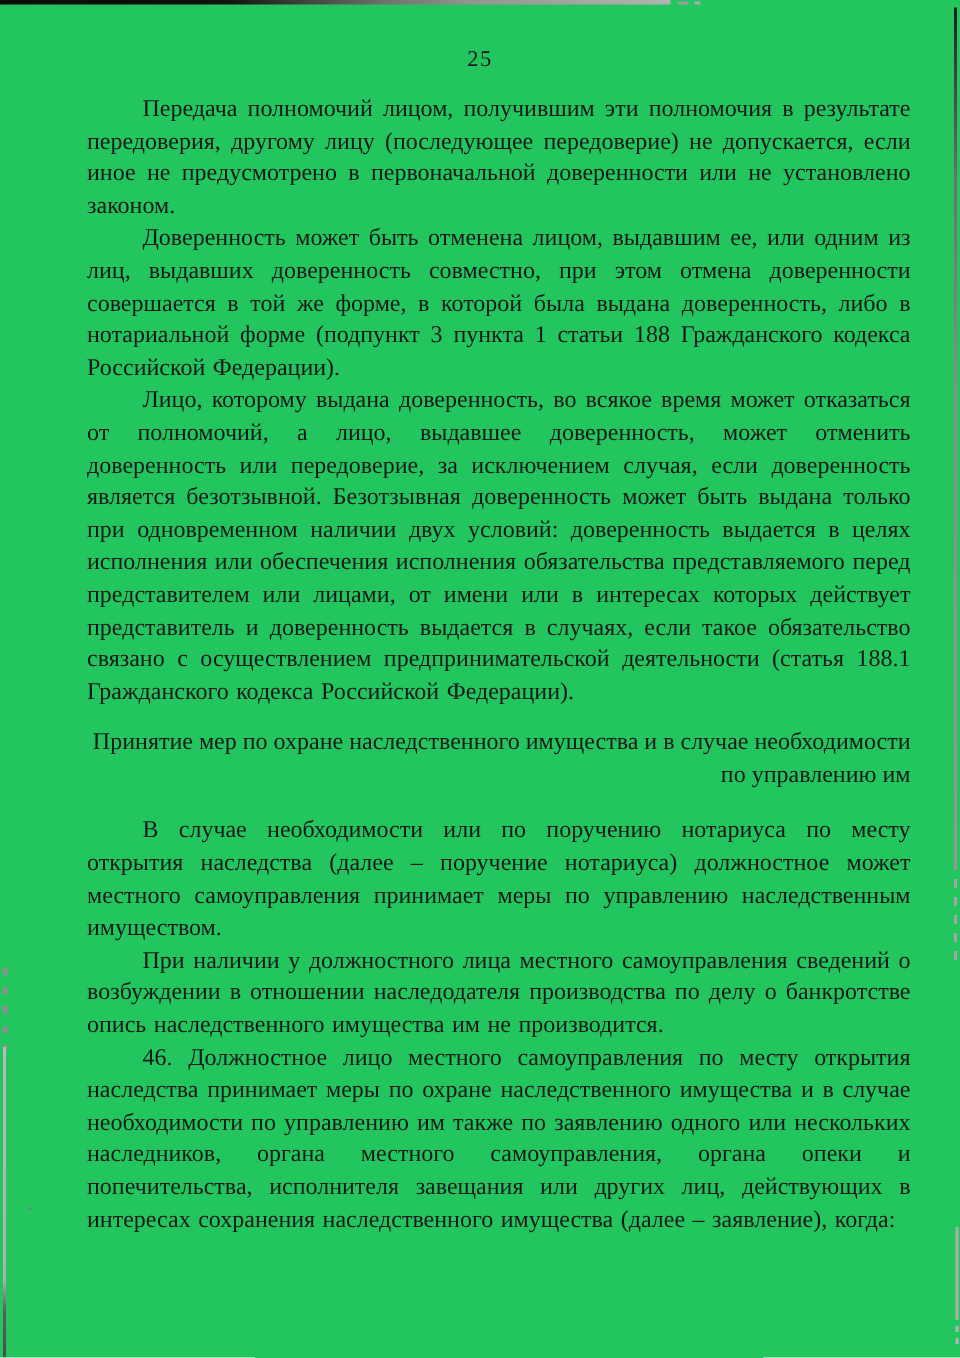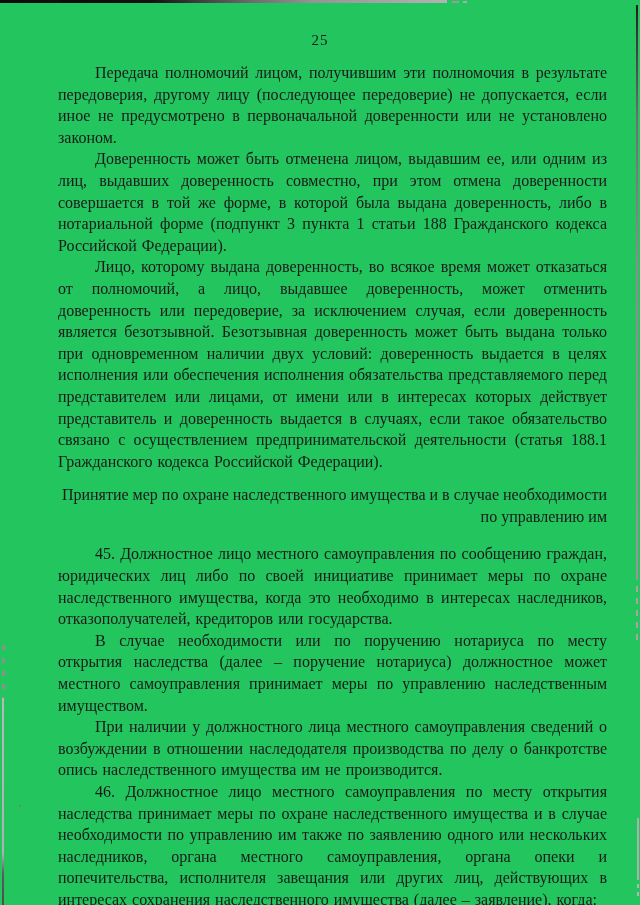--- a/index.html
+++ b/index.html
@@ -107,21 +107,20 @@
   <div class="content">
 
     <p class="para">Передача полномочий лицом, получившим эти полномочия в результате передоверия, другому лицу (последующее передоверие) не допускается, если иное не предусмотрено в первоначальной доверенности или не установлено законом.</p>
 
     <p class="para">Доверенность может быть отменена лицом, выдавшим ее, или одним из лиц, выдавших доверенность совместно, при этом отмена доверенности совершается в той же форме, в которой была выдана доверенность, либо в нотариальной форме (подпункт 3 пункта 1 статьи 188 Гражданского кодекса Российской Федерации).</p>
 
     <p class="para">Лицо, которому выдана доверенность, во всякое время может отказаться от полномочий, а лицо, выдавшее доверенность, может отменить доверенность или передоверие, за исключением случая, если доверенность является безотзывной. Безотзывная доверенность может быть выдана только при одновременном наличии двух условий: доверенность выдается в целях исполнения или обеспечения исполнения обязательства представляемого перед представителем или лицами, от имени или в интересах которых действует представитель и доверенность выдается в случаях, если такое обязательство связано с осуществлением предпринимательской деятельности (статья 188.1 Гражданского кодекса Российской Федерации).</p>
 
     <h2 class="section-heading">Принятие мер по охране наследственного имущества и в случае необходимости по управлению им</h2>
 
-    <p class="para">45. Должностное лицо местного самоуправления по сообщению граждан, юридических лиц либо по своей инициативе принимает меры по охране наследственного имущества, когда это необходимо в интересах наследников, отказополучателей, кредиторов или государства.</p>
 
     <p class="para">В случае необходимости или по поручению нотариуса по месту открытия наследства (далее – поручение нотариуса) должностное может местного самоуправления принимает меры по управлению наследственным имуществом.</p>
 
 
     <p class="para">При наличии у должностного лица местного самоуправления сведений о возбуждении в отношении наследодателя производства по делу о банкротстве опись наследственного имущества им не производится.</p>
 
     <p class="para">46. Должностное лицо местного самоуправления по месту открытия наследства принимает меры по охране наследственного имущества и в случае необходимости по управлению им также по заявлению одного или нескольких наследников, органа местного самоуправления, органа опеки и попечительства, исполнителя завещания или других лиц, действующих в интересах сохранения наследственного имущества (далее – заявление), когда:</p>
 
   </div>
 </div>

